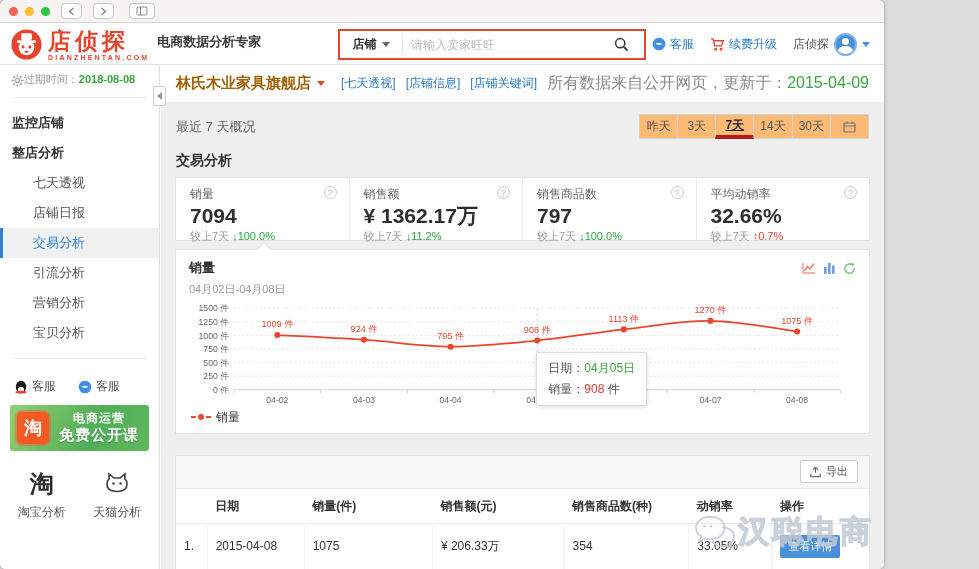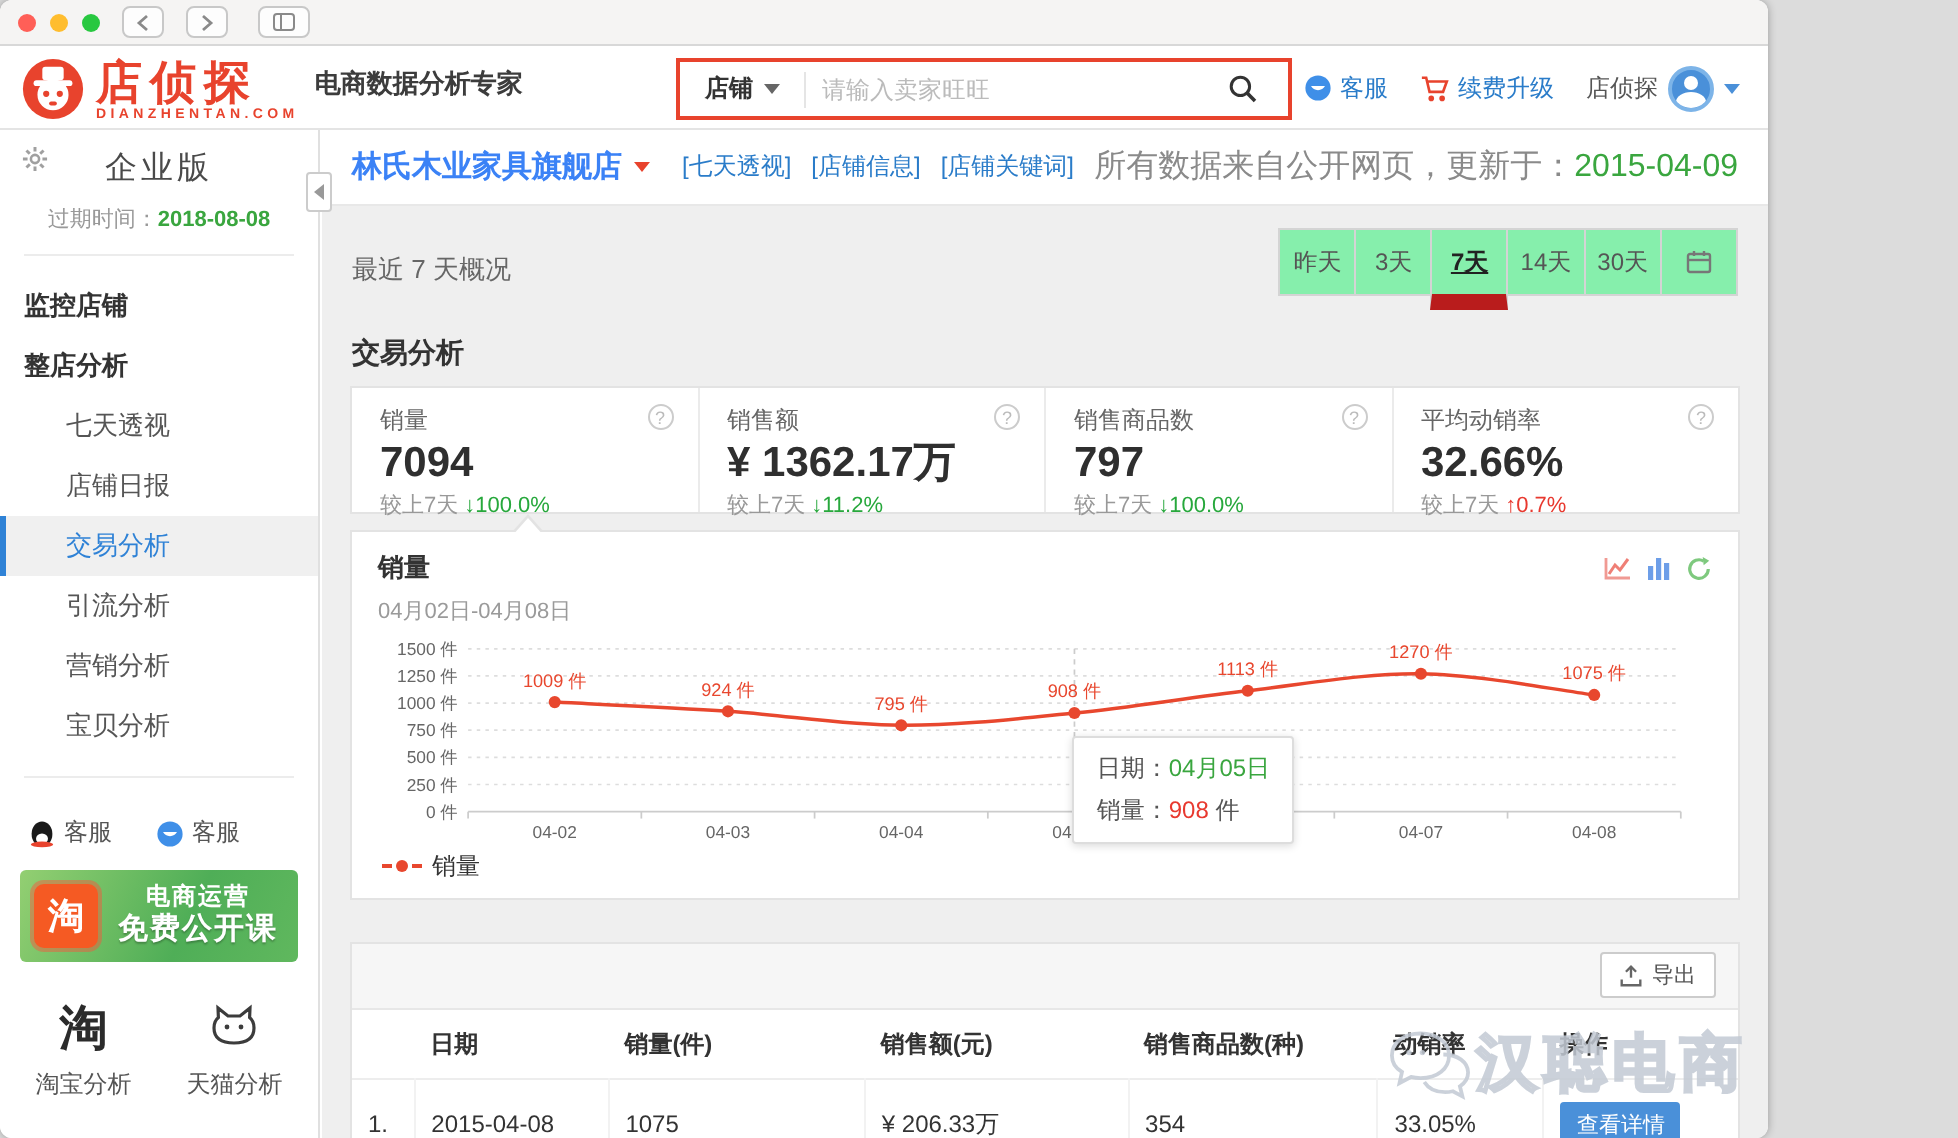--- a/index.html
+++ b/index.html
@@ -57,32 +57,32 @@
   .tool-ic { height:30px; display:flex; align-items:center; justify-content:center; color:#3c3c3c; }
   .tool-ic .tao-char { font-size:24px; font-weight:bold; color:#2b2b2b; }
   .tool-lbl { font-size:12px; color:#555; margin-top:5px; }
 
   .collapse-tab { position:absolute; left:153px; top:86px; width:13px; height:20px; background:#fff; border:1px solid #ccc; border-radius:2px; z-index:6; display:flex; align-items:center; justify-content:center; cursor:pointer; }
   .collapse-tab .tri { width:0; height:0; border-top:4px solid transparent; border-bottom:4px solid transparent; border-right:5px solid #999; }
 
   
   .main { position:absolute; left:161px; top:65px; right:0; bottom:0; background:#efefef; overflow:hidden; }
   .shopbar { height:38px; background:#fff; border-bottom:1px solid #e8e8e8; display:flex; align-items:center; padding:0 15px; }
-  .shop-name { color:#3b82f6; font-size:15px; font-weight:bold; cursor:pointer; display:flex; align-items:center; gap:6px; }
+  .shop-name { color:#a16207; font-size:15px; font-weight:bold; cursor:pointer; display:flex; align-items:center; gap:6px; }
   .shop-name .caret-down{border-top-color:#e8432d}
   .shop-links { display:flex; gap:10px; margin-left:16px; }
   .shop-links span { color:#2a7cc9; font-size:12px; cursor:pointer; }
   .src-note { margin-left:auto; font-size:16px; color:#8a8a8a; }
   .src-note b { color:#3aa63f; font-weight:normal; }
 
   .overviewbar { display:flex; align-items:center; padding:11px 15px 7px; }
   .ov-title { font-size:13px; color:#666; }
   .rgroup { margin-left:auto; display:flex; }
-  .rbtn { min-width:39px; height:25px; border:1px solid #d4d4d4; background:#86efac; font-size:12px; color:#555; display:flex; align-items:center; justify-content:center; margin-left:-1px; cursor:pointer; padding:16px 6px; }
-  .rbtn.active { border-bottom:8px solid #b91c1c; font-weight:bold; color:#222; position:relative; z-index:1;text-decoration:underline; }
+  .rbtn { min-width:39px; height:25px; border:1px solid #d4d4d4; background:#fdba74; font-size:12px; color:#555; display:flex; align-items:center; justify-content:center; margin-left:-1px; cursor:pointer; padding:0 6px; }
+  .rbtn.active { border-bottom:4px solid #b91c1c; font-weight:bold; color:#222; position:relative; z-index:1;text-decoration:underline; }
 
   .section-title { padding:6px 15px 7px; font-size:14px; font-weight:bold; color:#333; }
 
   .cards { margin:0 14px; background:#fff; border:1px solid #e3e3e3; display:flex; height:64px; }
   .card { flex:1; padding:8px 14px 0; border-right:1px solid #ebebeb; position:relative; cursor:pointer; }
   .card:last-child { border-right:none; }
   .card-label { font-size:12px; color:#666; }
   .help { position:absolute; right:12px; top:8px; width:13px; height:13px; border:1px solid #ccc; border-radius:50%; color:#bbb; font-size:9px; line-height:12px; text-align:center; }
   .card-value { font-size:21px; font-weight:bold; color:#2f2f2f; line-height:1.15; margin-top:1px; }
   .card-cmp { font-size:11px; color:#999; margin-top:1px; }
@@ -220,21 +220,20 @@
             <line x1="7" y1="11" x2="7" y2="13.5"></line>
             <line x1="0.5" y1="7" x2="3" y2="7"></line>
             <line x1="11" y1="7" x2="13.5" y2="7"></line>
             <line x1="2.4" y1="2.4" x2="4.2" y2="4.2"></line>
             <line x1="9.8" y1="9.8" x2="11.6" y2="11.6"></line>
             <line x1="11.6" y1="2.4" x2="9.8" y2="4.2"></line>
             <line x1="4.2" y1="9.8" x2="2.4" y2="11.6"></line>
           </g>
         </svg>
     </span>
-    <div class="edition">企业版</div>
     <div class="expire"><span>过期时间：</span><b>2018-08-08</b></div>
     <hr class="sb-hr">
     <div class="sb-group-title">监控店铺</div>
     <div class="sb-group-title">整店分析</div>
     <div class="sb-item">七天透视</div>
     <div class="sb-item">店铺日报</div>
     <div class="sb-item active">交易分析</div>
     <div class="sb-item">引流分析</div>
     <div class="sb-item">营销分析</div>
     <div class="sb-item">宝贝分析</div>

